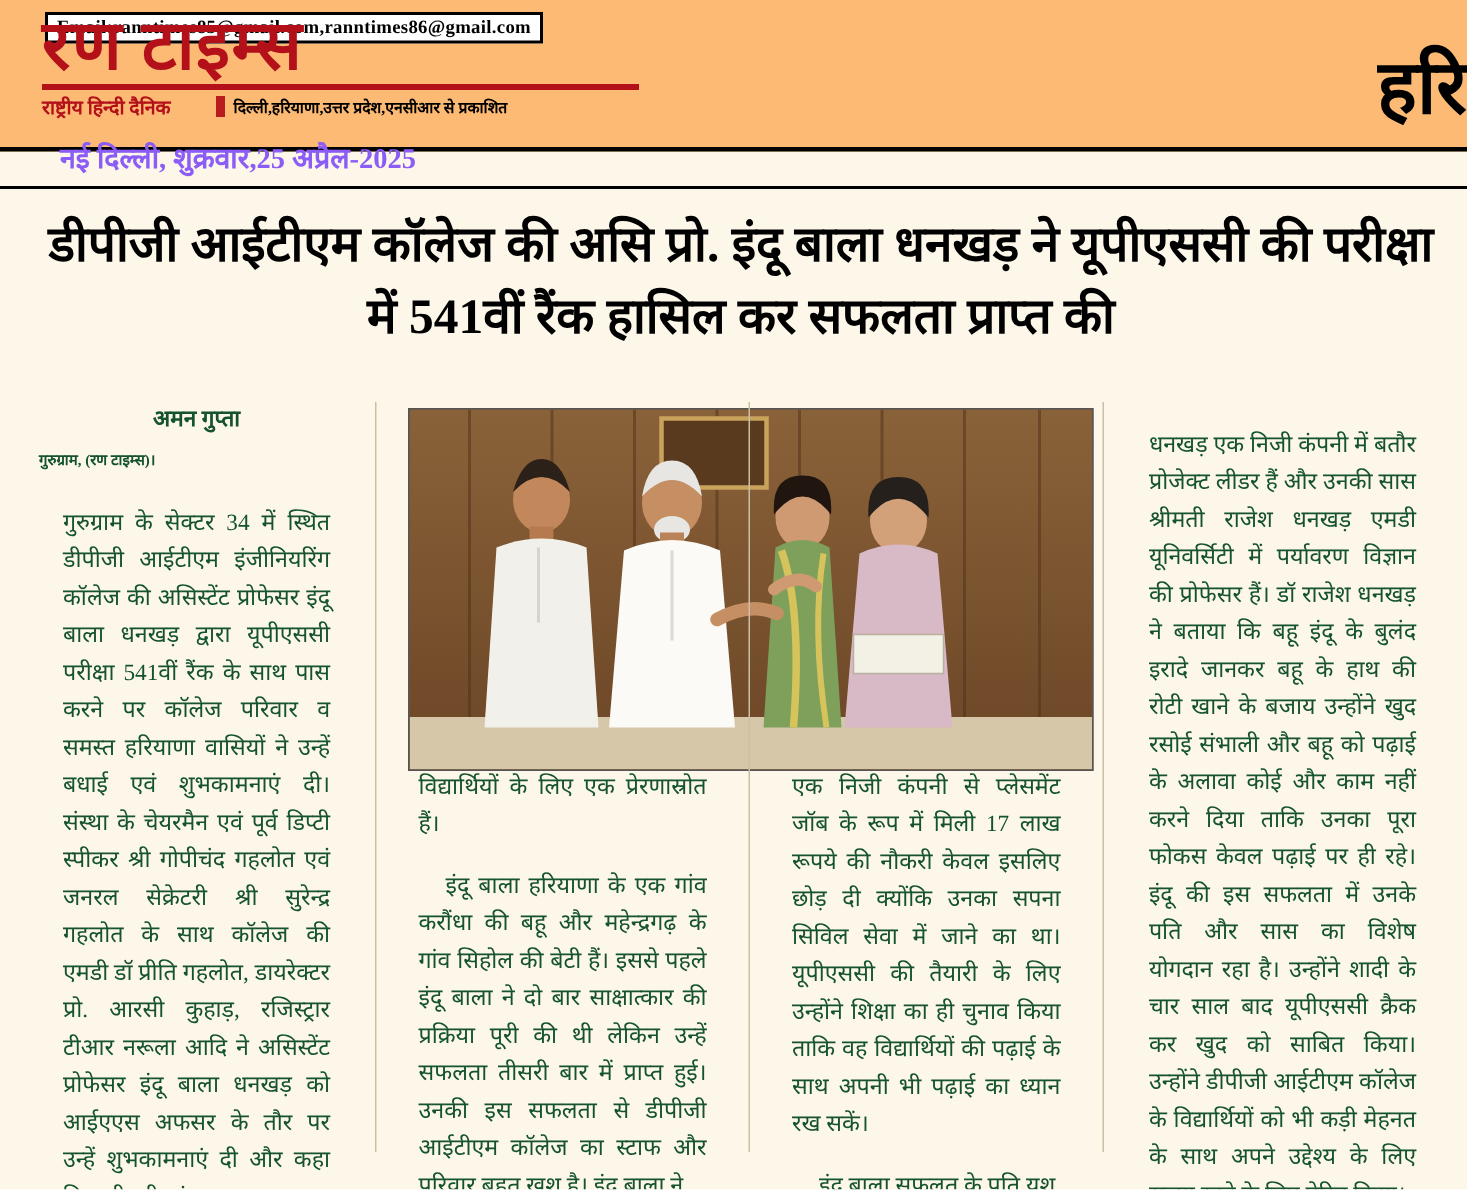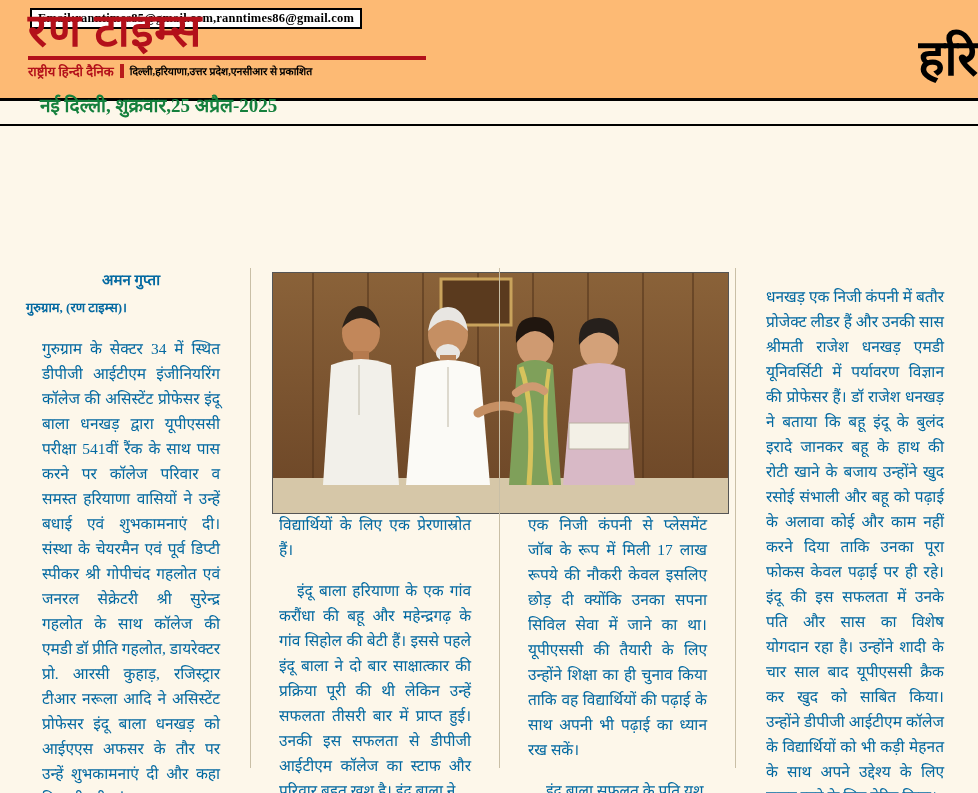--- a/index.html
+++ b/index.html
@@ -57,46 +57,47 @@
   .logo-rule {
     height: 4px;
     background: #b3101a;
     margin-top: 2px;
     width: 398px;
   }
   .logo-sub {
     display: flex;
     align-items: center;
     margin-top: 2px;
+    gap: 24px;
   }
   .logo-sub-left {
     font-family: "Liberation Serif", serif;
     font-weight: bold;
     font-size: 13px;
     color: #b3101a;
     white-space: nowrap;
     padding-right: 6px;
   }
   .logo-sub-right {
     font-family: "Liberation Serif", serif;
     font-weight: bold;
     font-size: 10.5px;
     color: #000;
     white-space: nowrap;
-    border-left: 4px solid #b91c1c;
+    border-left: 6px solid #b91c1c;
     padding-left: 6px;
   }
   .edition-line {
     position: absolute;
     left: 40px;
     top: 92px;
     font-family: "Liberation Serif", serif;
     font-weight: bold;
     font-size: 19px;
-    color: #15803d;
+    color: #8b5cf6;
     white-space: nowrap;
   }
   .masthead-right {
     position: absolute;
     right: 0px;
     top: 22px;
     font-family: "Liberation Serif", serif;
     font-weight: bold;
     font-size: 50px;
     color: #000;
@@ -137,21 +138,21 @@
     right: 18px;
     top: 268px;
     height: 500px;
     display: flex;
     gap: 0px;
   }
   .col {
     font-family: "Liberation Serif", serif;
     font-size: 15.5px;
     line-height: 25px;
-    color: #0369a1;
+    color: #14532d;
     text-align: justify;
     position: relative;
   }
   .col-1 { width: 225px; padding-right: 14px; }
   .col-2 { width: 240px; padding: 0 12px; }
   .col-3 { width: 226px; padding: 0 12px; }
   .col-4 { width: 225px; padding-left: 14px; }
 
   .col-divider {
     width: 1px;
@@ -160,21 +161,21 @@
   }
 
   .byline {
     font-weight: bold;
     font-size: 15px;
     text-align: center;
     margin-bottom: 2px;
   }
   .dateline {
     font-weight: bold;
-    font-size: 13px;
+    font-size: 10px;
     text-align: justify;
   }
   .para { margin: 16px; text-indent: 18px; }
   .para.first { text-indent: 0; }
   .para + .para { margin-top: 0px; }
 
   
   .photo-wrap {
     position: absolute;
     left: 272px;
@@ -226,20 +227,21 @@
         <div class="logo-sub-right">दिल्ली,हरियाणा,उत्तर प्रदेश,एनसीआर से प्रकाशित</div>
       </div>
     </div>
 
     <div class="masthead-right">हरि</div>
   </div>
 
   <div class="edition-line">नई दिल्ली, शुक्रवार,25 अप्रैल-2025</div>
   <div class="thin-rule"></div>
 
+  <div class="headline">डीपीजी आईटीएम कॉलेज की असि प्रो. इंदू बाला धनखड़ ने यूपीएससी की परीक्षा में 541वीं रैंक हासिल कर सफलता प्राप्त की</div>
 
   <div class="photo-wrap">
     <svg class="photo-svg" viewBox="0 0 455 240" preserveAspectRatio="none">
       <defs>
         <linearGradient id="wallg" x1="0" y1="0" x2="0" y2="1">
           <stop offset="0%" stop-color="#8a6239"></stop>
           <stop offset="100%" stop-color="#6b4526"></stop>
         </linearGradient>
       </defs>
       <rect x="0" y="0" width="455" height="240" fill="url(#wallg)"></rect>

